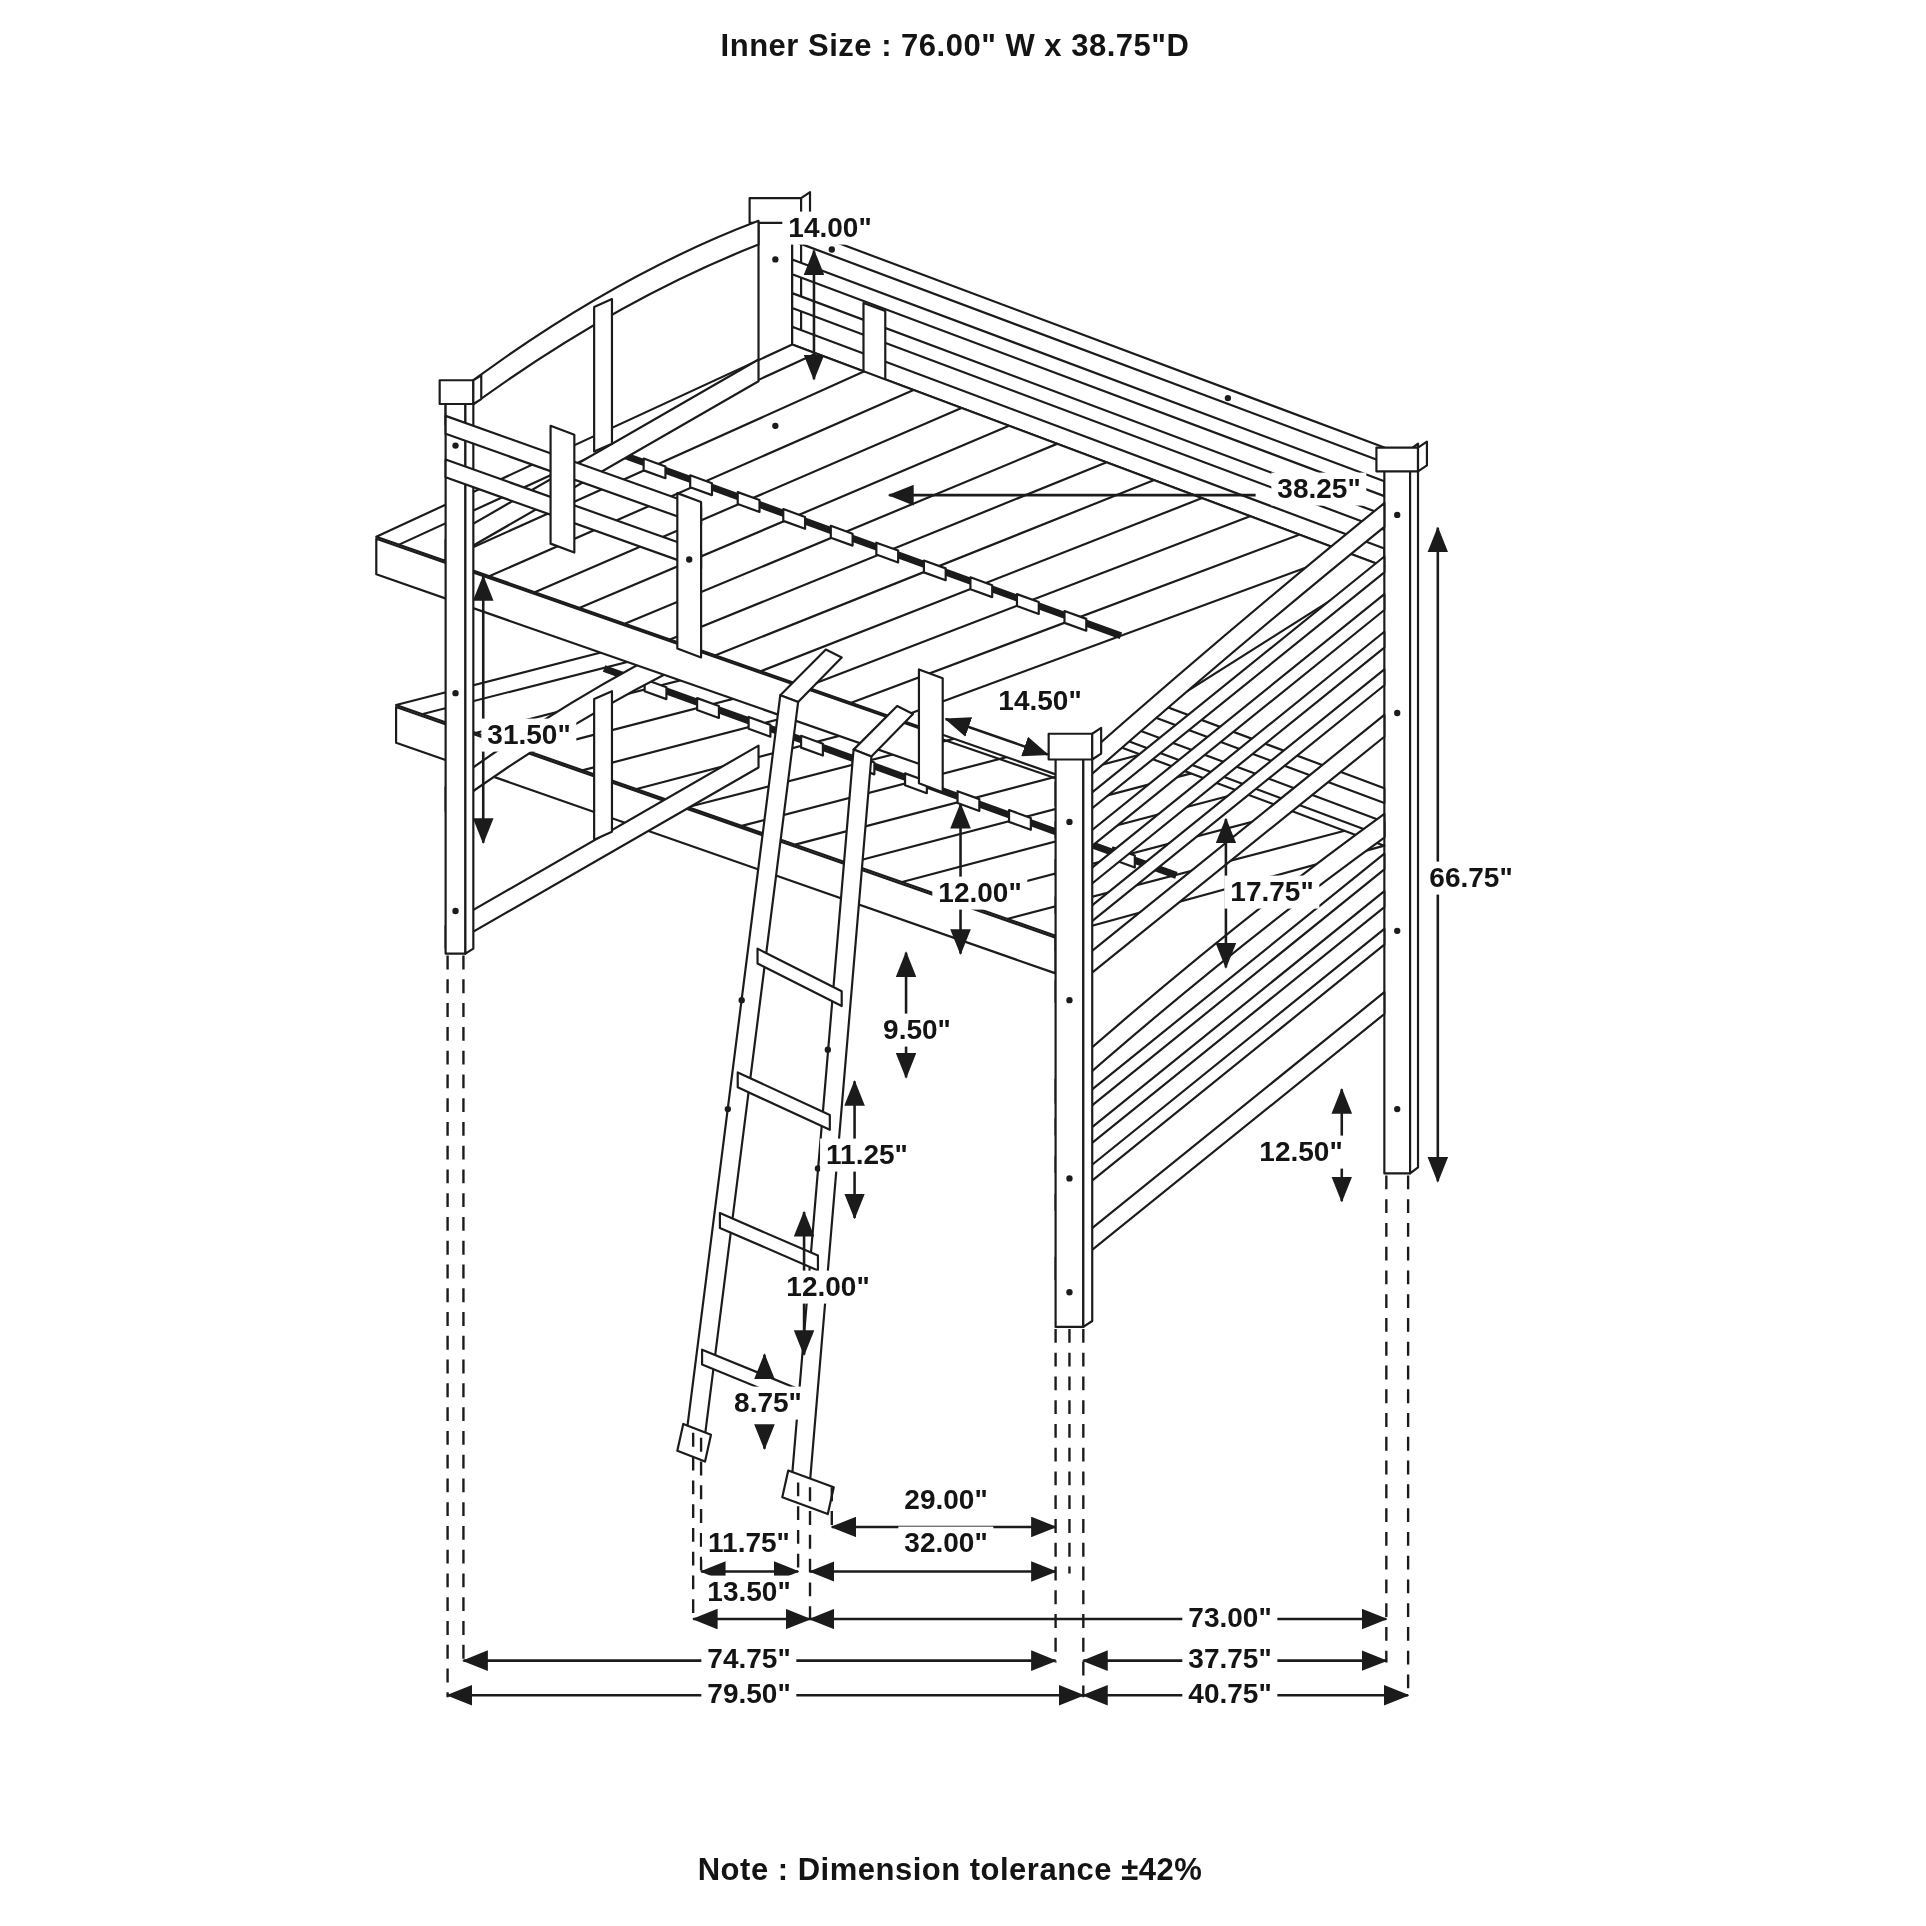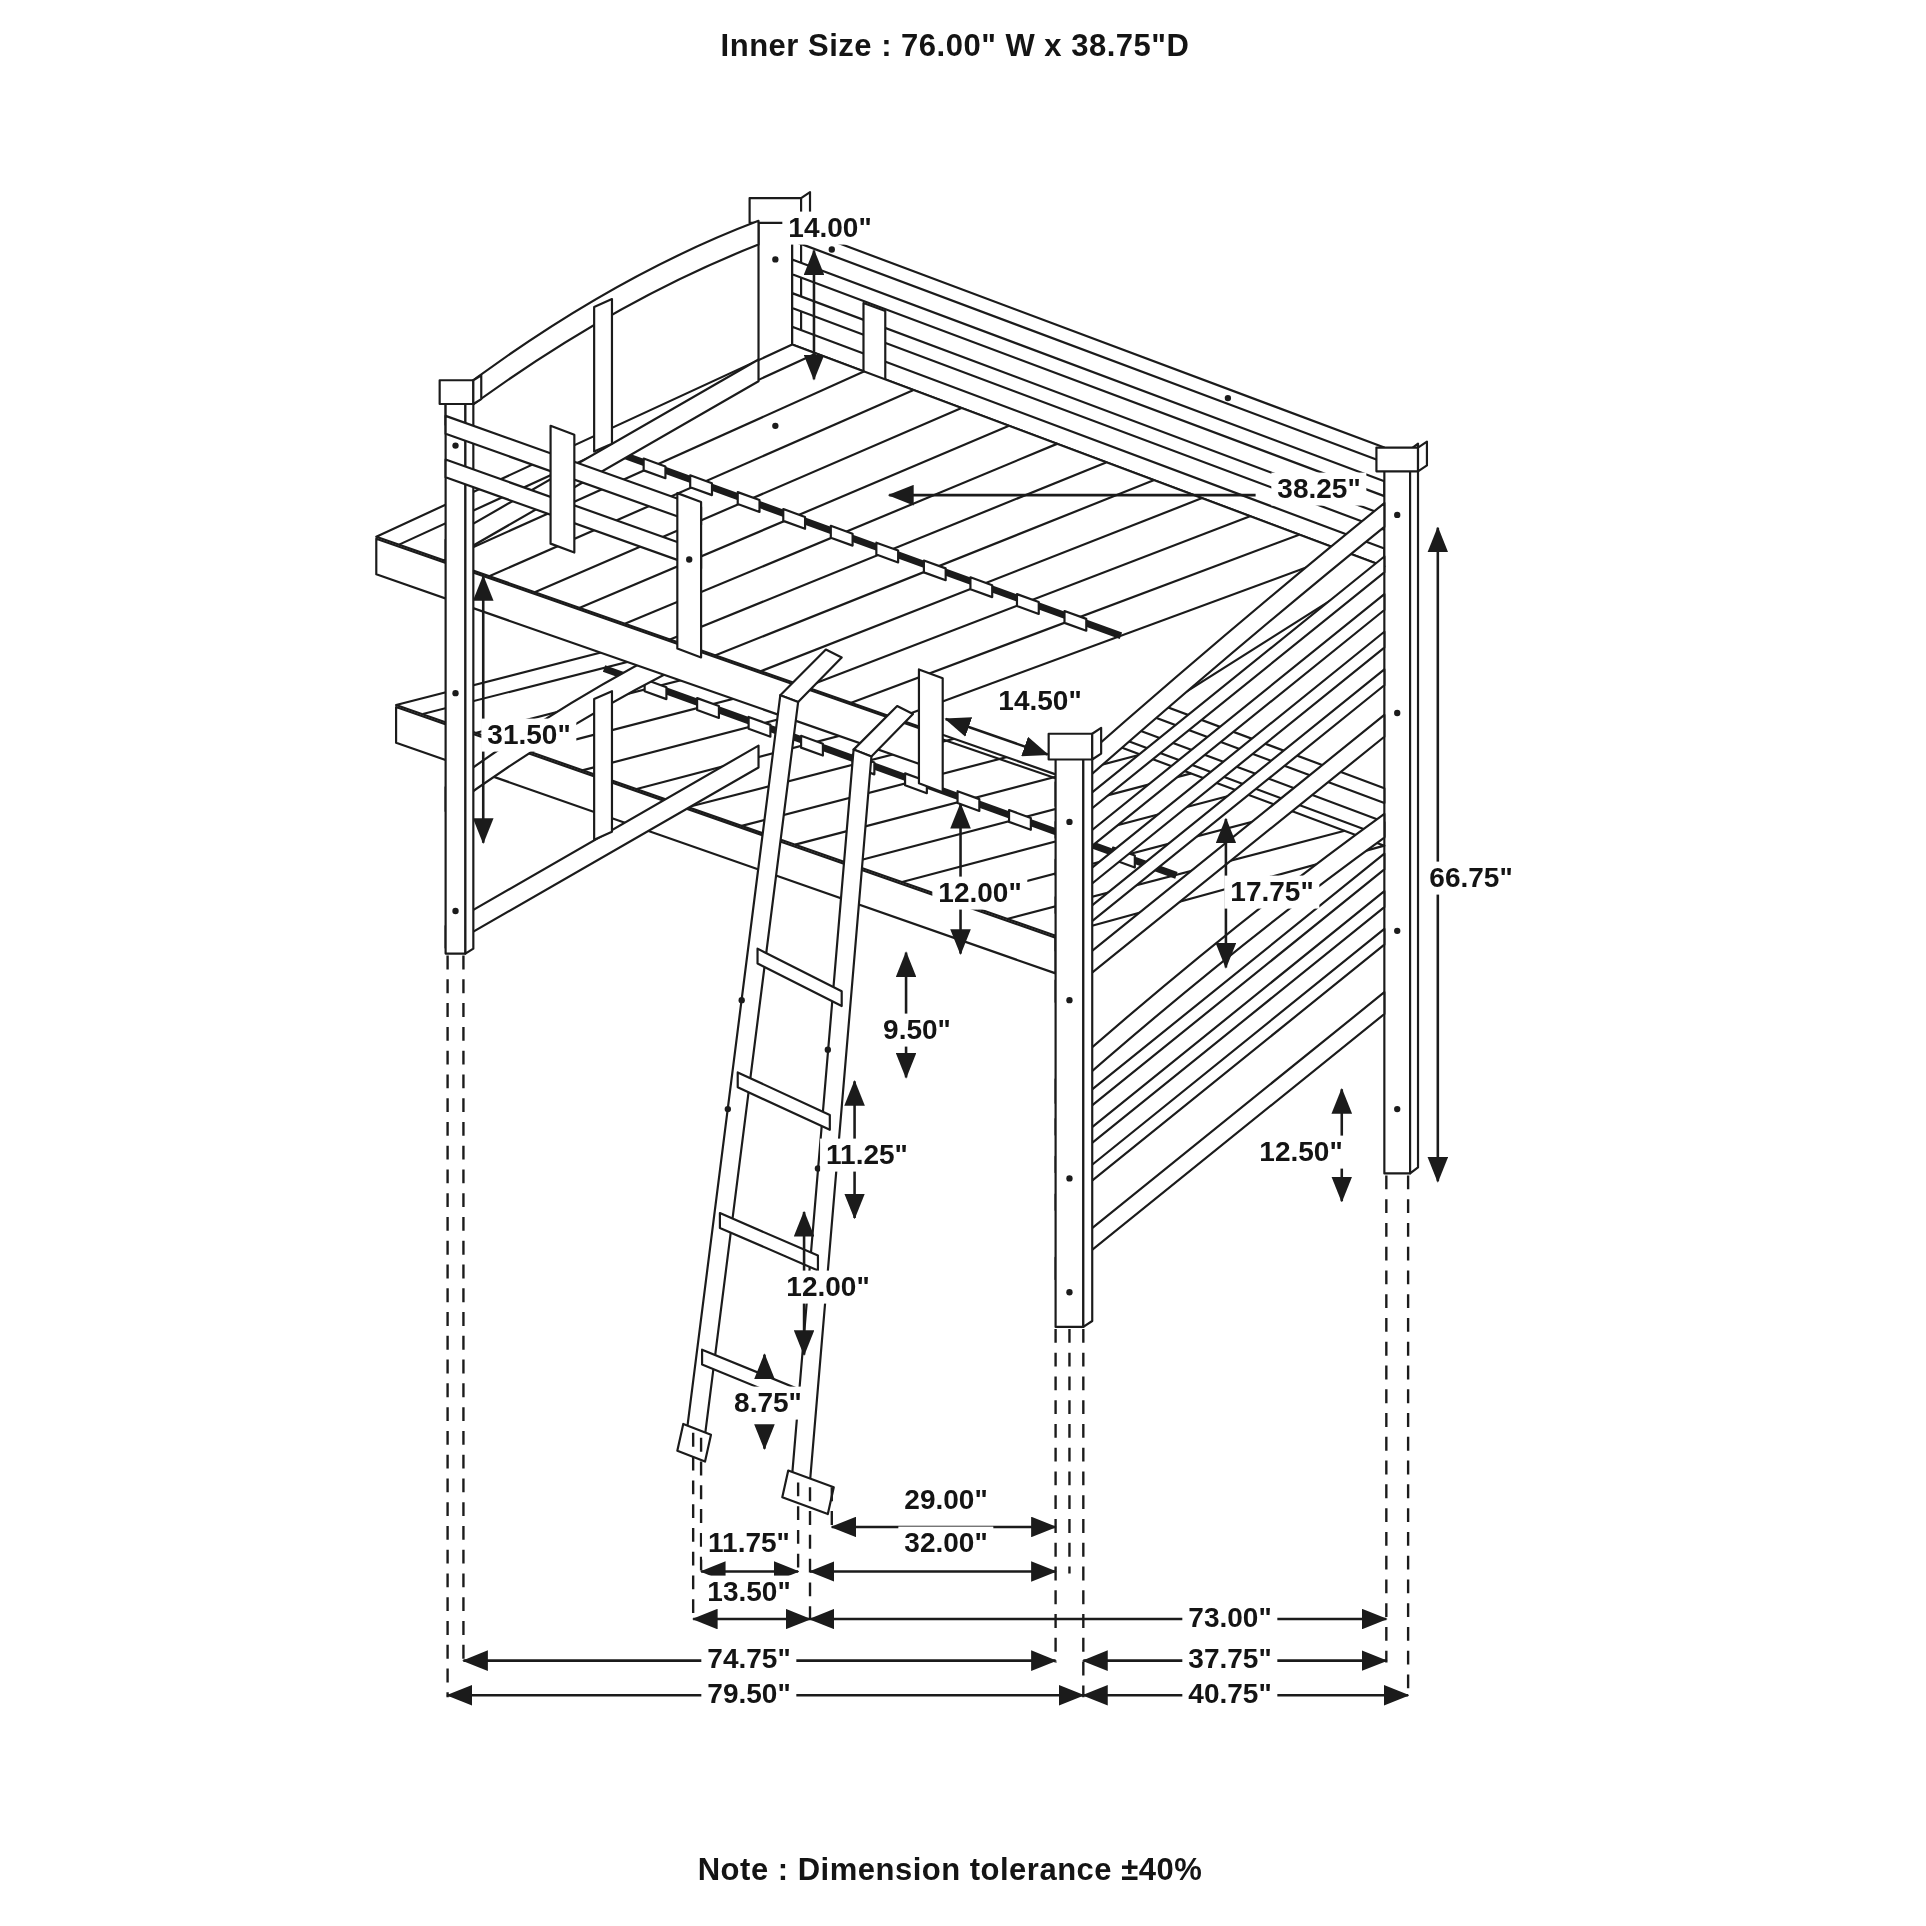--- a/index.html
+++ b/index.html
@@ -226,21 +226,21 @@
     <line x1="700" y1="1635" x2="818" y2="1635" marker-start="url(#ah)" marker-end="url(#ah)"></line>
     <line x1="818" y1="1635" x2="1400" y2="1635" marker-start="url(#ah)" marker-end="url(#ah)"></line>
     <line x1="468" y1="1677" x2="1066" y2="1677" marker-start="url(#ah)" marker-end="url(#ah)"></line>
     <line x1="1094" y1="1677" x2="1400" y2="1677" marker-start="url(#ah)" marker-end="url(#ah)"></line>
     <line x1="452" y1="1712" x2="1094" y2="1712" marker-start="url(#ah)" marker-end="url(#ah)"></line>
     <line x1="1094" y1="1712" x2="1422" y2="1712" marker-start="url(#ah)" marker-end="url(#ah)"></line>
   </g>
 </svg>
 
   <div class="lbl big" style="left:955px;top:46px">Inner Size : 76.00" W x  38.75"D</div>
-  <div class="lbl big" style="left:950px;top:1870px">Note : Dimension tolerance ±40%</div>
+  <div class="lbl big" style="left:950px;top:1870px">Note : Dimension tolerance ±42%</div>
 
   <div class="lbl" style="left:830px;top:228px">14.00"</div>
   <div class="lbl" style="left:1319px;top:489px">38.25"</div>
   <div class="lbl" style="left:529px;top:735px">31.50"</div>
   <div class="lbl" style="left:1040px;top:701px">14.50"</div>
   <div class="lbl" style="left:980px;top:893px">12.00"</div>
   <div class="lbl" style="left:1272px;top:892px">17.75"</div>
   <div class="lbl" style="left:917px;top:1030px">9.50"</div>
   <div class="lbl" style="left:1471px;top:878px">66.75"</div>
   <div class="lbl" style="left:867px;top:1155px">11.25"</div>

